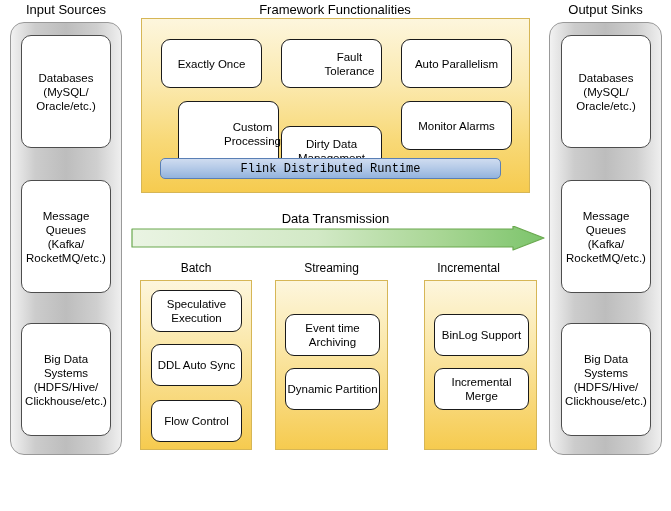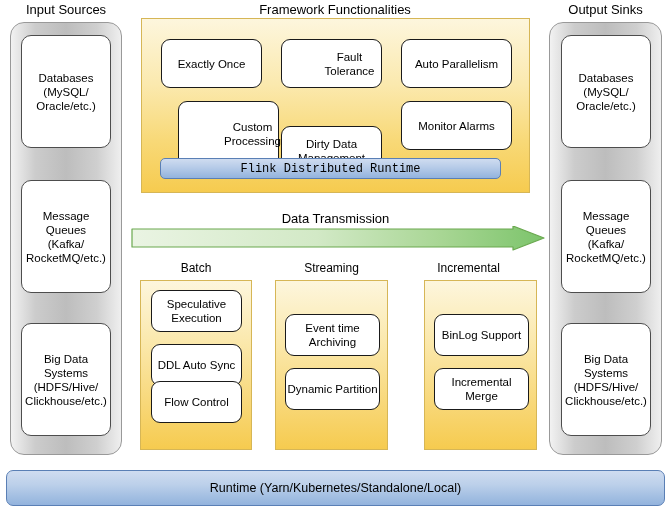--- a/index.html
+++ b/index.html
@@ -239,30 +239,29 @@
   </div>
 
   <div class="mode-label" id="label-batch">Batch</div>
   <div class="mode-label" id="label-streaming">Streaming</div>
   <div class="mode-label" id="label-incremental">Incremental</div>
 
   <div class="mode-panel" id="panel-batch">
     <div class="mode-box" style="left:10px; top:9px; width:91px; height:42px;">Speculative
 Execution</div>
     <div class="mode-box" style="left:10px; top:63px; width:91px; height:42px;">DDL Auto Sync</div>
-    <div class="mode-box" style="left:10px; top:100px; width:91px; height:42px;">Flow Control</div>
+    <div class="mode-box" style="left:10px; top:119px; width:91px; height:42px;">Flow Control</div>
   </div>
 
   <div class="mode-panel" id="panel-streaming">
     <div class="mode-box" style="left:9px; top:33px; width:95px; height:42px;">Event time
 Archiving</div>
     <div class="mode-box" style="left:9px; top:87px; width:95px; height:42px;">Dynamic Partition</div>
   </div>
 
   <div class="mode-panel" id="panel-incremental">
     <div class="mode-box" style="left:9px; top:33px; width:95px; height:42px;">BinLog Support</div>
     <div class="mode-box" style="left:9px; top:87px; width:95px; height:42px;">Incremental
 Merge</div>
   </div>
 
-  <div id="runtime-bar">Runtime (Yarn/Kubernetes/Standalone/Local)</div>
 
 </div>
 
 </body></html>

